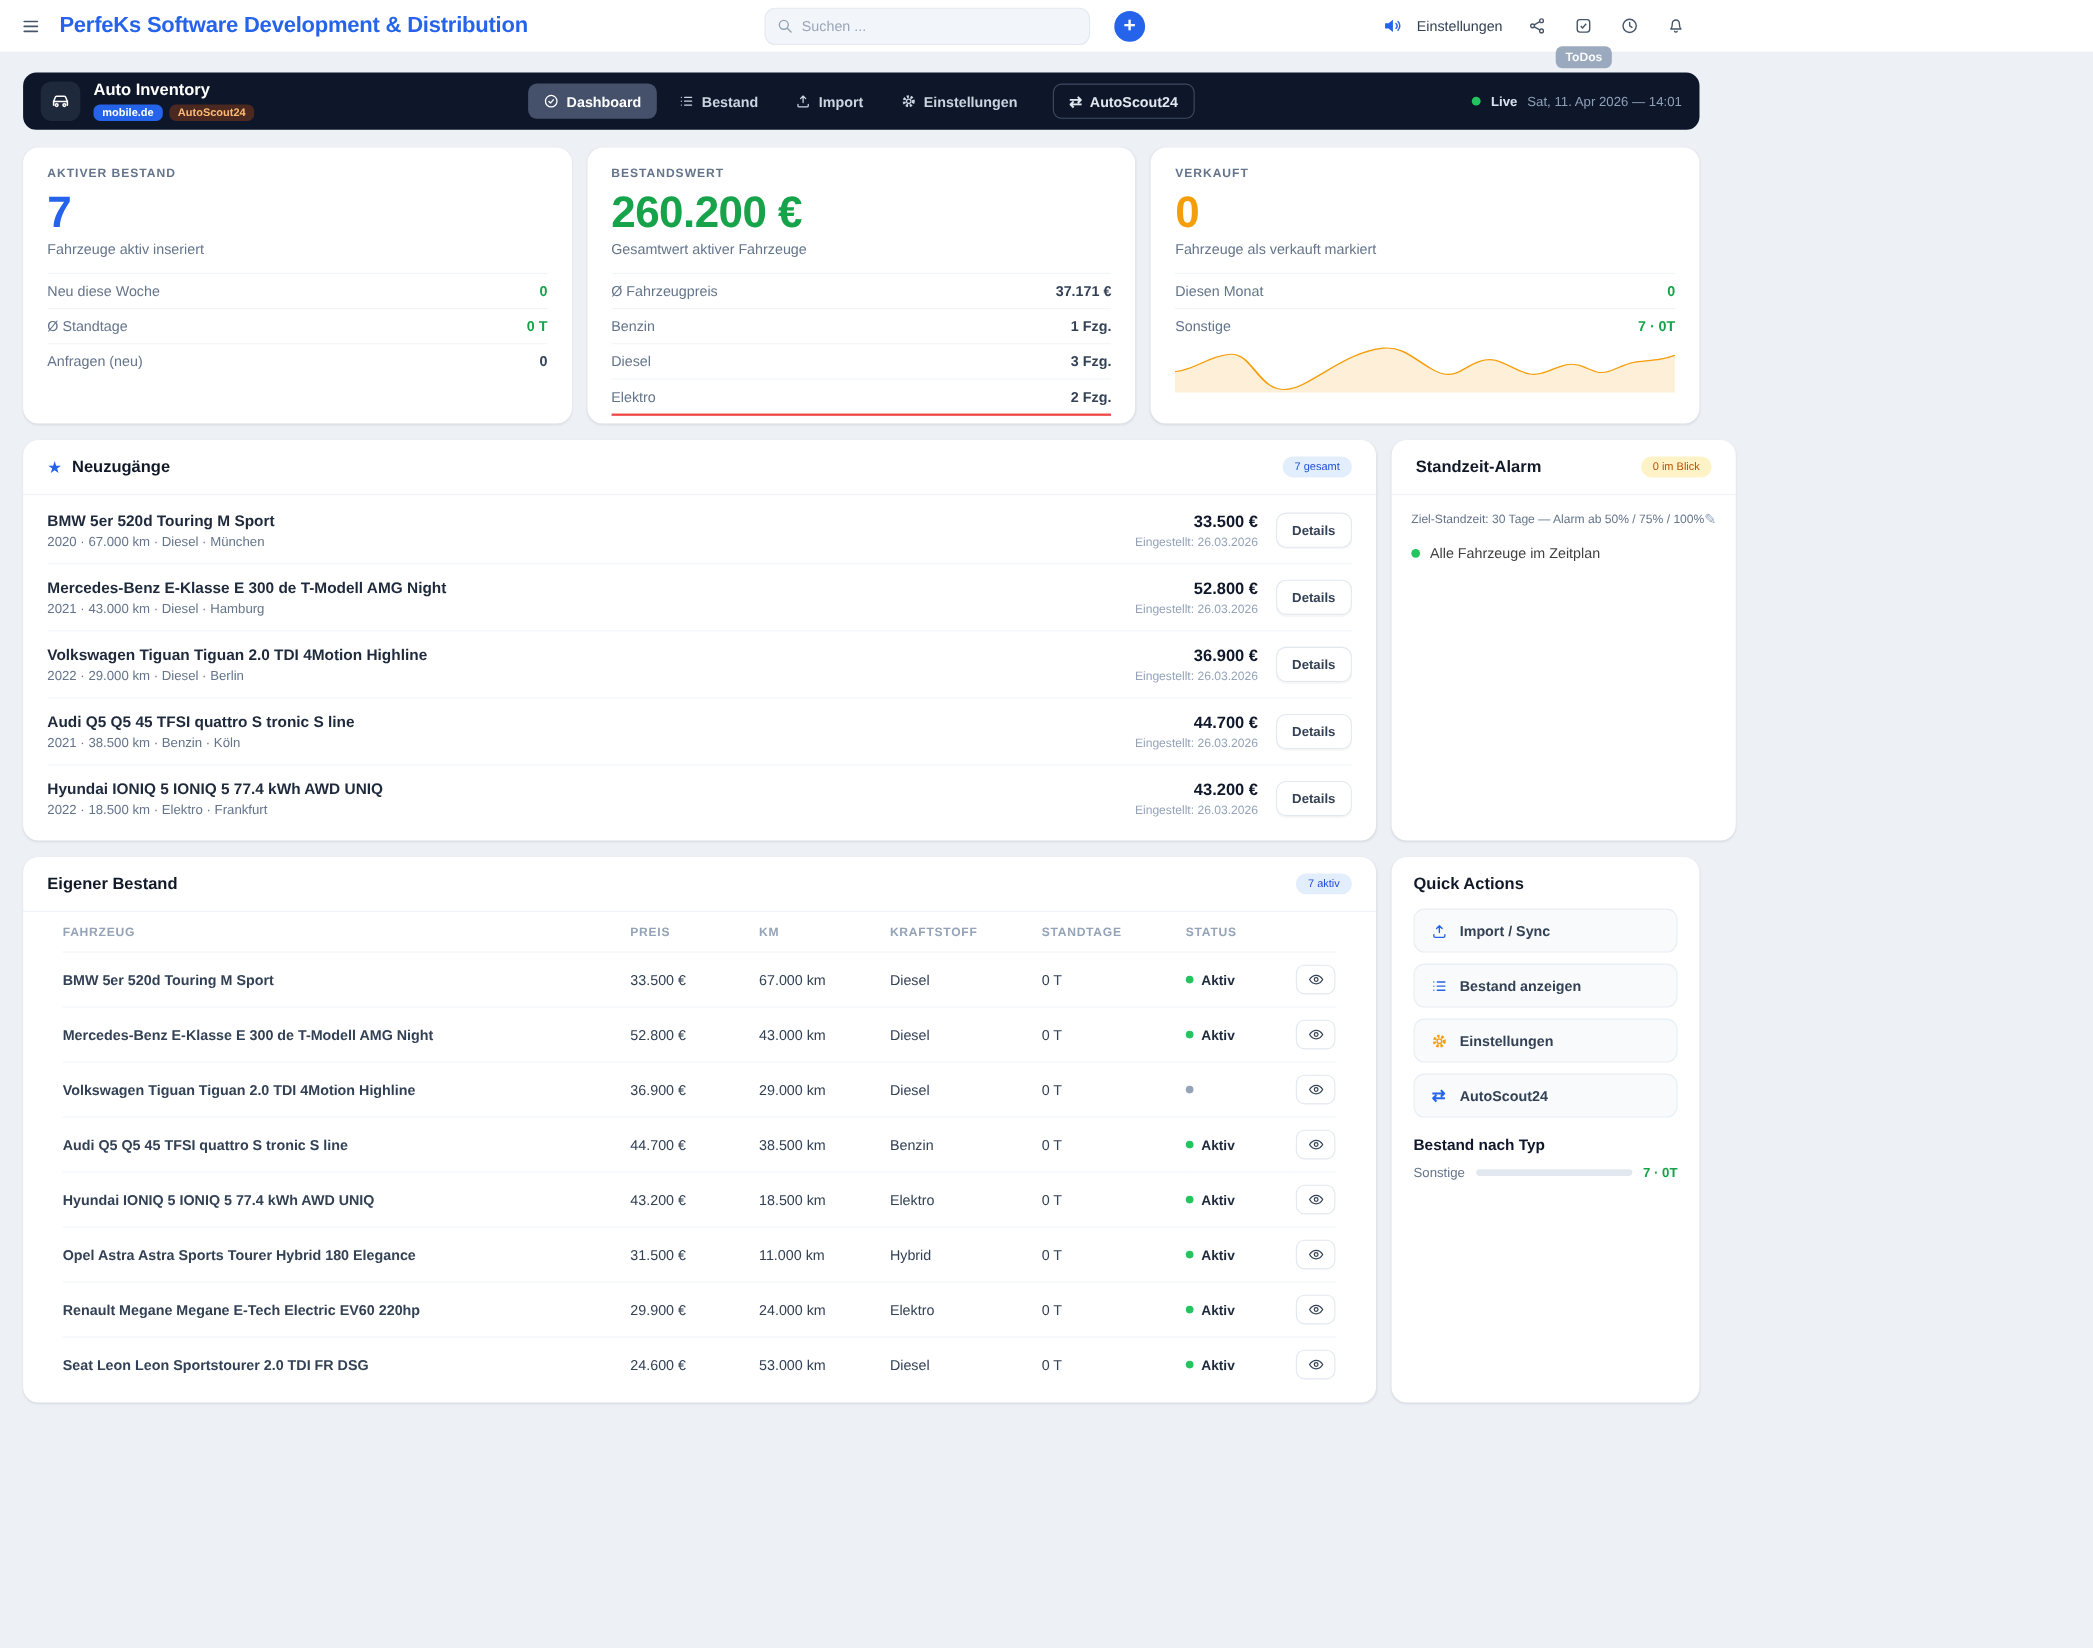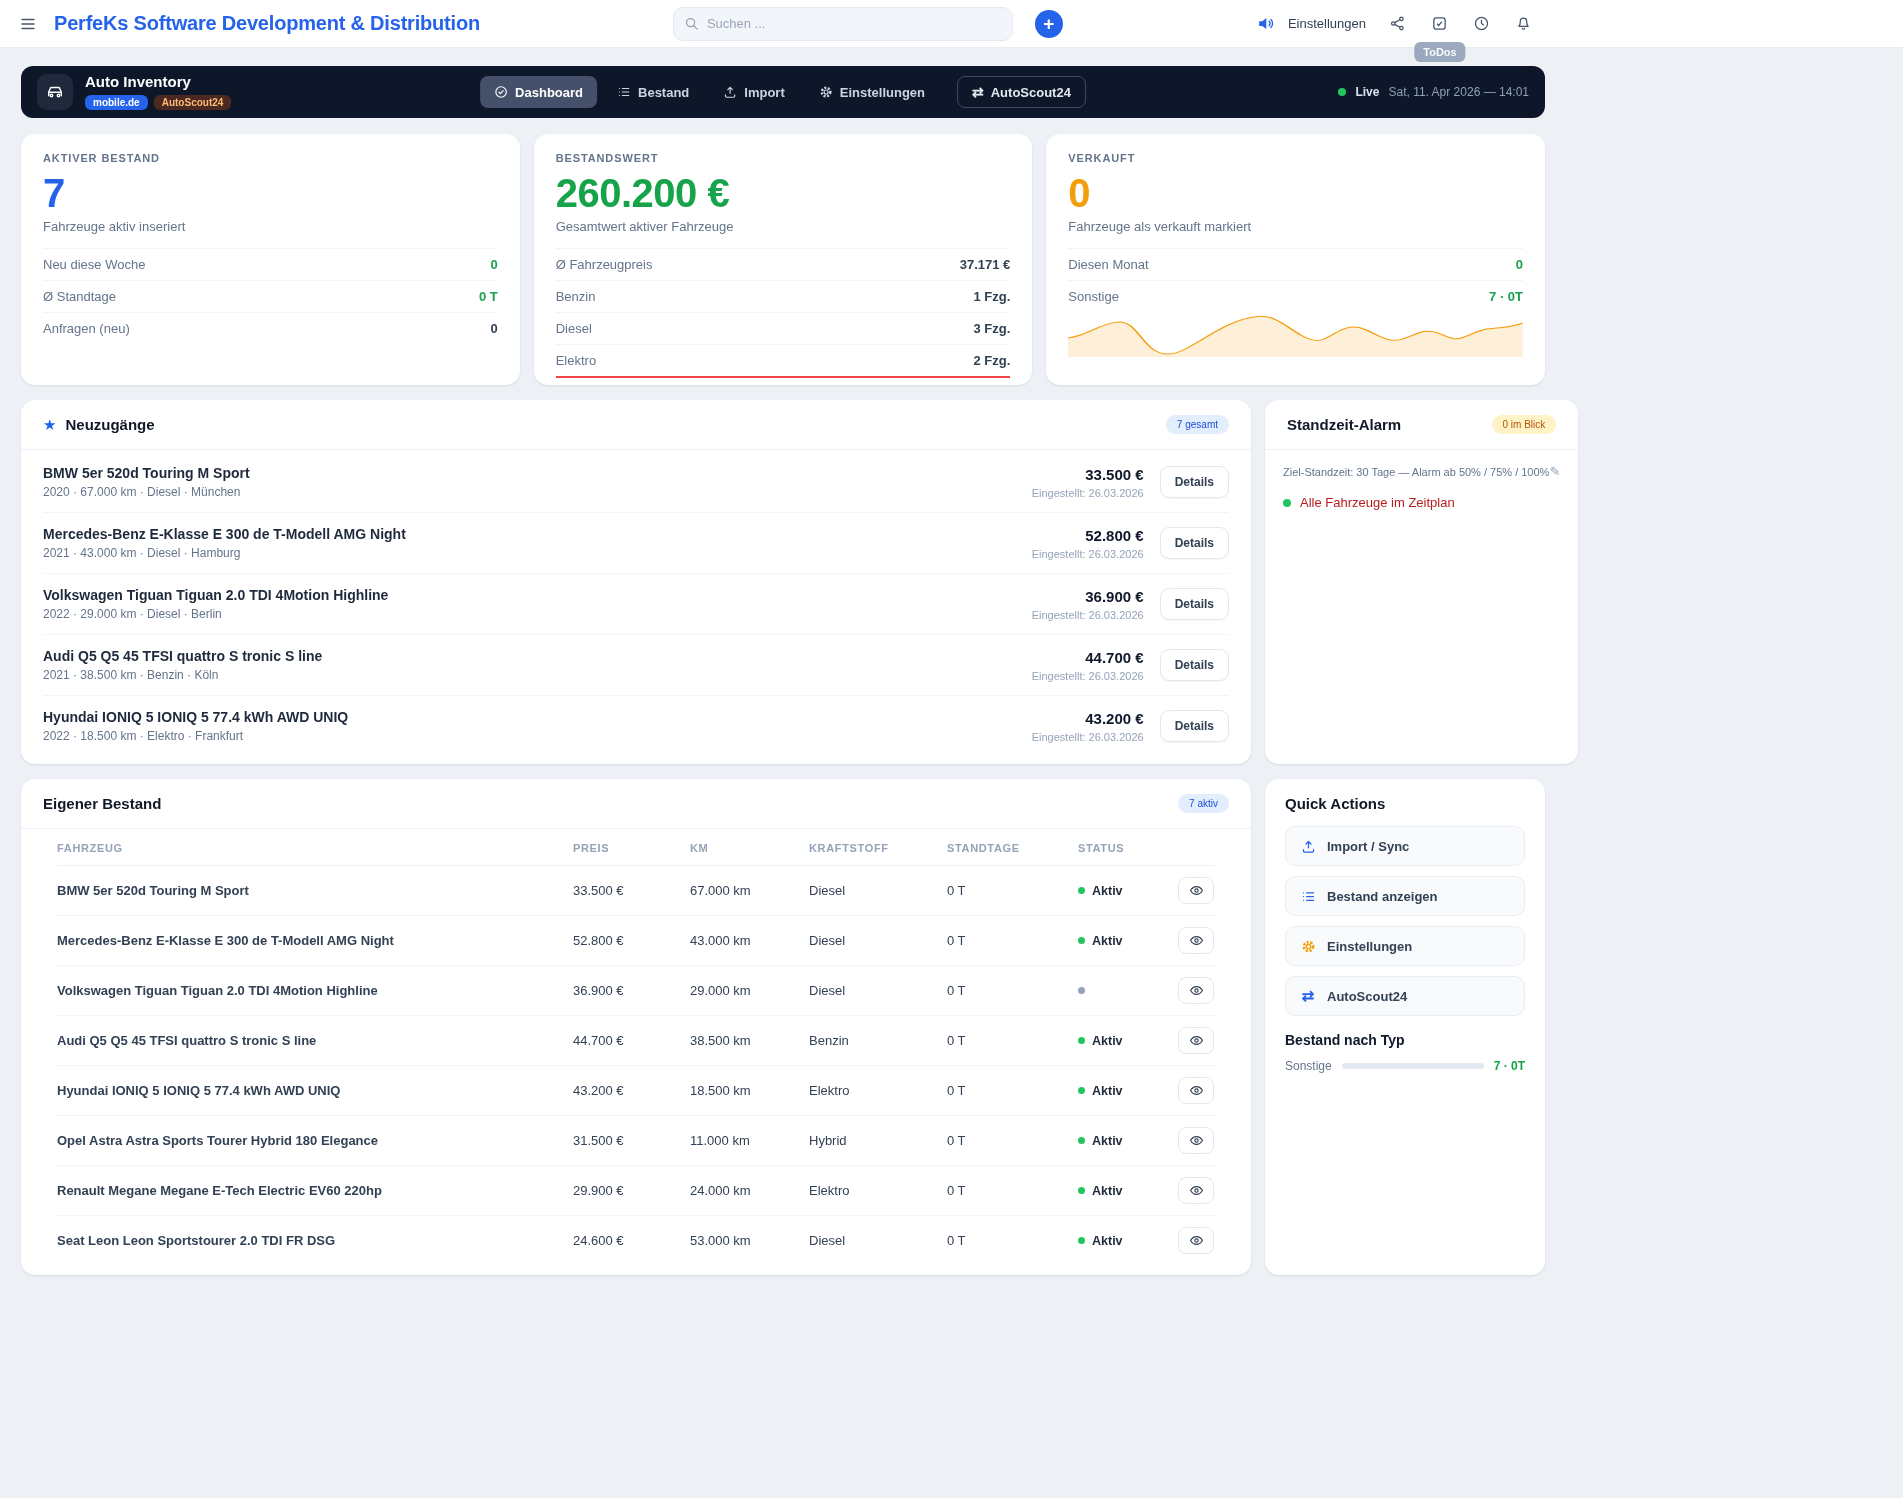--- a/index.html
+++ b/index.html
@@ -12,21 +12,21 @@
   
   .topbar {
     height: 48px; background: #fff; border-bottom: 1px solid #e8edf3;
     display: flex; align-items: center; width: 100%;
   }
   .topbar-inner { width: 1534px; padding-left: 16px; display: flex; align-items: center; }
   .menu-btn { width: 24px; height: 24px; display:flex; align-items:center; justify-content:center; color:#475569; cursor:pointer; }
   .brand-title { color: #2563eb; font-size: 20px; font-weight: 700; margin-left: 14px; letter-spacing: -0.2px; }
   .tb-center { display: flex; align-items: center; margin: 0 auto; }
   .search-box {
-    width: 340px; height: 34px; background: #f2f5f9; border: 1px solid #e4e9f0;
+    width: 296px; height: 34px; background: #f2f5f9; border: 1px solid #e4e9f0;
     border-radius: 10px; display: flex; align-items: center; padding: 0 10px; color: #94a3b8;
   }
   .search-box input {
     border: none; outline: none; background: transparent; font-family: inherit;
     font-size: 13px; color: #475569; margin-left: 8px; width: 230px;
   }
   .search-box input::placeholder { color: #9aa7b8; }
   .add-btn {
     width: 28px; height: 28px; border-radius: 50%; background: #2563eb; color: #fff;
     display:flex; align-items:center; justify-content:center; font-size: 19px; font-weight: 600;
@@ -108,21 +108,21 @@
   .neu-listed { font-size:11px; color:#94a3b8; margin-top:4px; }
   .details-btn {
     padding:8px 14px; border:1px solid #e2e8f0; border-radius:9px; background:#fff;
     font-size:12px; font-weight:600; color:#334155; cursor:pointer; font-family:inherit;
     box-shadow:0 1px 1px rgba(15,23,42,0.04);
   }
   
   .stand-body { padding:14px 18px; }
   .ziel-row { display:flex; align-items:center; font-size:11px; color:#64748b; white-space:nowrap; }
   .pencil { margin-left:auto; color:#94a3b8; font-size:13px; cursor:pointer; }
-  .zeitplan-row { display:flex; align-items:center; gap:9px; margin-top:16px; font-size:13px; color:#b91c1c; }
+  .zeitplan-row { display:flex; align-items:center; gap:9px; margin-top:16px; font-size:13px; color:#404040; }
   .dot { width:8px; height:8px; border-radius:50%; flex:none; }
   .dot.green { background:#22c55e; }
   .dot.gray  { background:#94a3b8; }
   
   .bestand-table-wrap { padding: 0 36px 10px; }
   table.bestand { width:100%; border-collapse:collapse; table-layout:fixed; }
   table.bestand th {
     font-size:11px; font-weight:700; color:#94a3b8; text-align:left; letter-spacing:0.06em;
     padding:13px 8px 11px 0; border-bottom:1px solid #eef2f7;
   }

